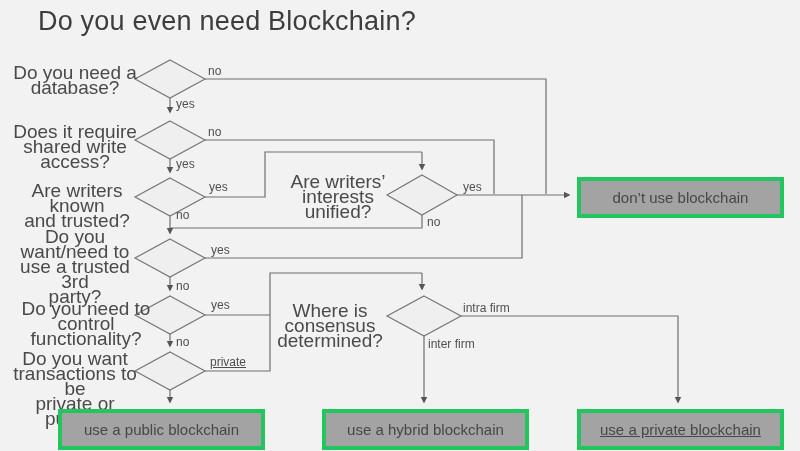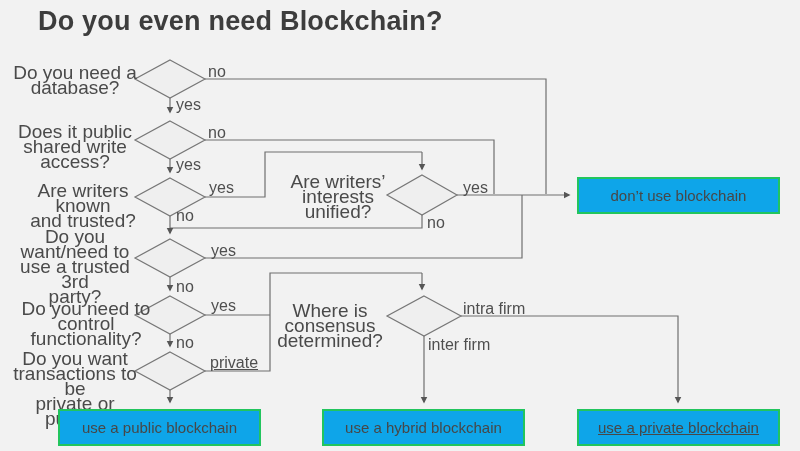--- a/index.html
+++ b/index.html
@@ -3,33 +3,33 @@
 <meta charset="utf-8">
 <style>
   html,body{margin:0;padding:0;}
   body{
     width:800px;height:451px;position:relative;overflow:hidden;
     background:#f2f2f2;
     font-family:"Liberation Sans","DejaVu Sans",sans-serif;
   }
   #title{
     position:absolute;left:38px;top:6px;
-    font-size:27px;font-weight:bold;color:#3d3d3d;letter-spacing:0.2px;
+    font-size:27px;font-weight:normal;color:#3d3d3d;letter-spacing:0.2px;
   }
   svg.canvas{position:absolute;left:0;top:0;}
   .question{
     position:absolute;text-align:center;color:#4a4a4a;
     font-size:19px;line-height:15px;white-space:pre-line;
   }
   .edge-label{
-    position:absolute;color:#4f4f4f;font-size:16px;line-height:13px;white-space:nowrap;
+    position:absolute;color:#4f4f4f;font-size:12px;line-height:13px;white-space:nowrap;
   }
   .outcome{
     position:absolute;width:199px;height:33px;
-    background:#0ea5e9;border:2px solid #22c55e;
+    background:#a3a3a3;border:4px solid #22c55e;
     display:flex;align-items:center;justify-content:center;
     font-size:15px;color:#474747;
   }
 </style>
 </head>
 <body>
 
 <div id="title">Do you even need Blockchain?</div>
 
 <svg class="canvas" width="800" height="451" viewBox="0 0 800 451">
@@ -67,23 +67,23 @@
     <polygon points="422,175 457,195 422,215 387,195"></polygon>
     <polygon points="170,239 205,258 170,277 135,258"></polygon>
     <polygon points="170,296 205,315 170,334 135,315"></polygon>
     <polygon points="424,296 461,316 424,336 387,316"></polygon>
     <polygon points="170,352 205,371 170,390 135,371"></polygon>
   </g>
 </svg>
 
 <div class="question" style="left:9px;top:65px;width:132px;">Do you need a
 database?</div>
-<div class="question" style="left:9px;top:124px;width:132px;">Does it public
+<div class="question" style="left:9px;top:124px;width:132px;">Does it require
 shared write access?</div>
-<div class="question" style="left:17px;top:183px;width:132px;">Are writers known
+<div class="question" style="left:11px;top:183px;width:132px;">Are writers known
 and trusted?</div>
 <div class="question" style="left:283px;top:174px;width:110px;">Are writers’
 interests unified?</div>
 <div class="question" style="left:9px;top:229px;width:132px;">Do you want/need to
 use a trusted 3rd
 party?</div>
 <div class="question" style="left:20px;top:301px;width:132px;">Do you need to
 control functionality?</div>
 <div class="question" style="left:275px;top:303px;width:110px;">Where is consensus
 determined?</div>

